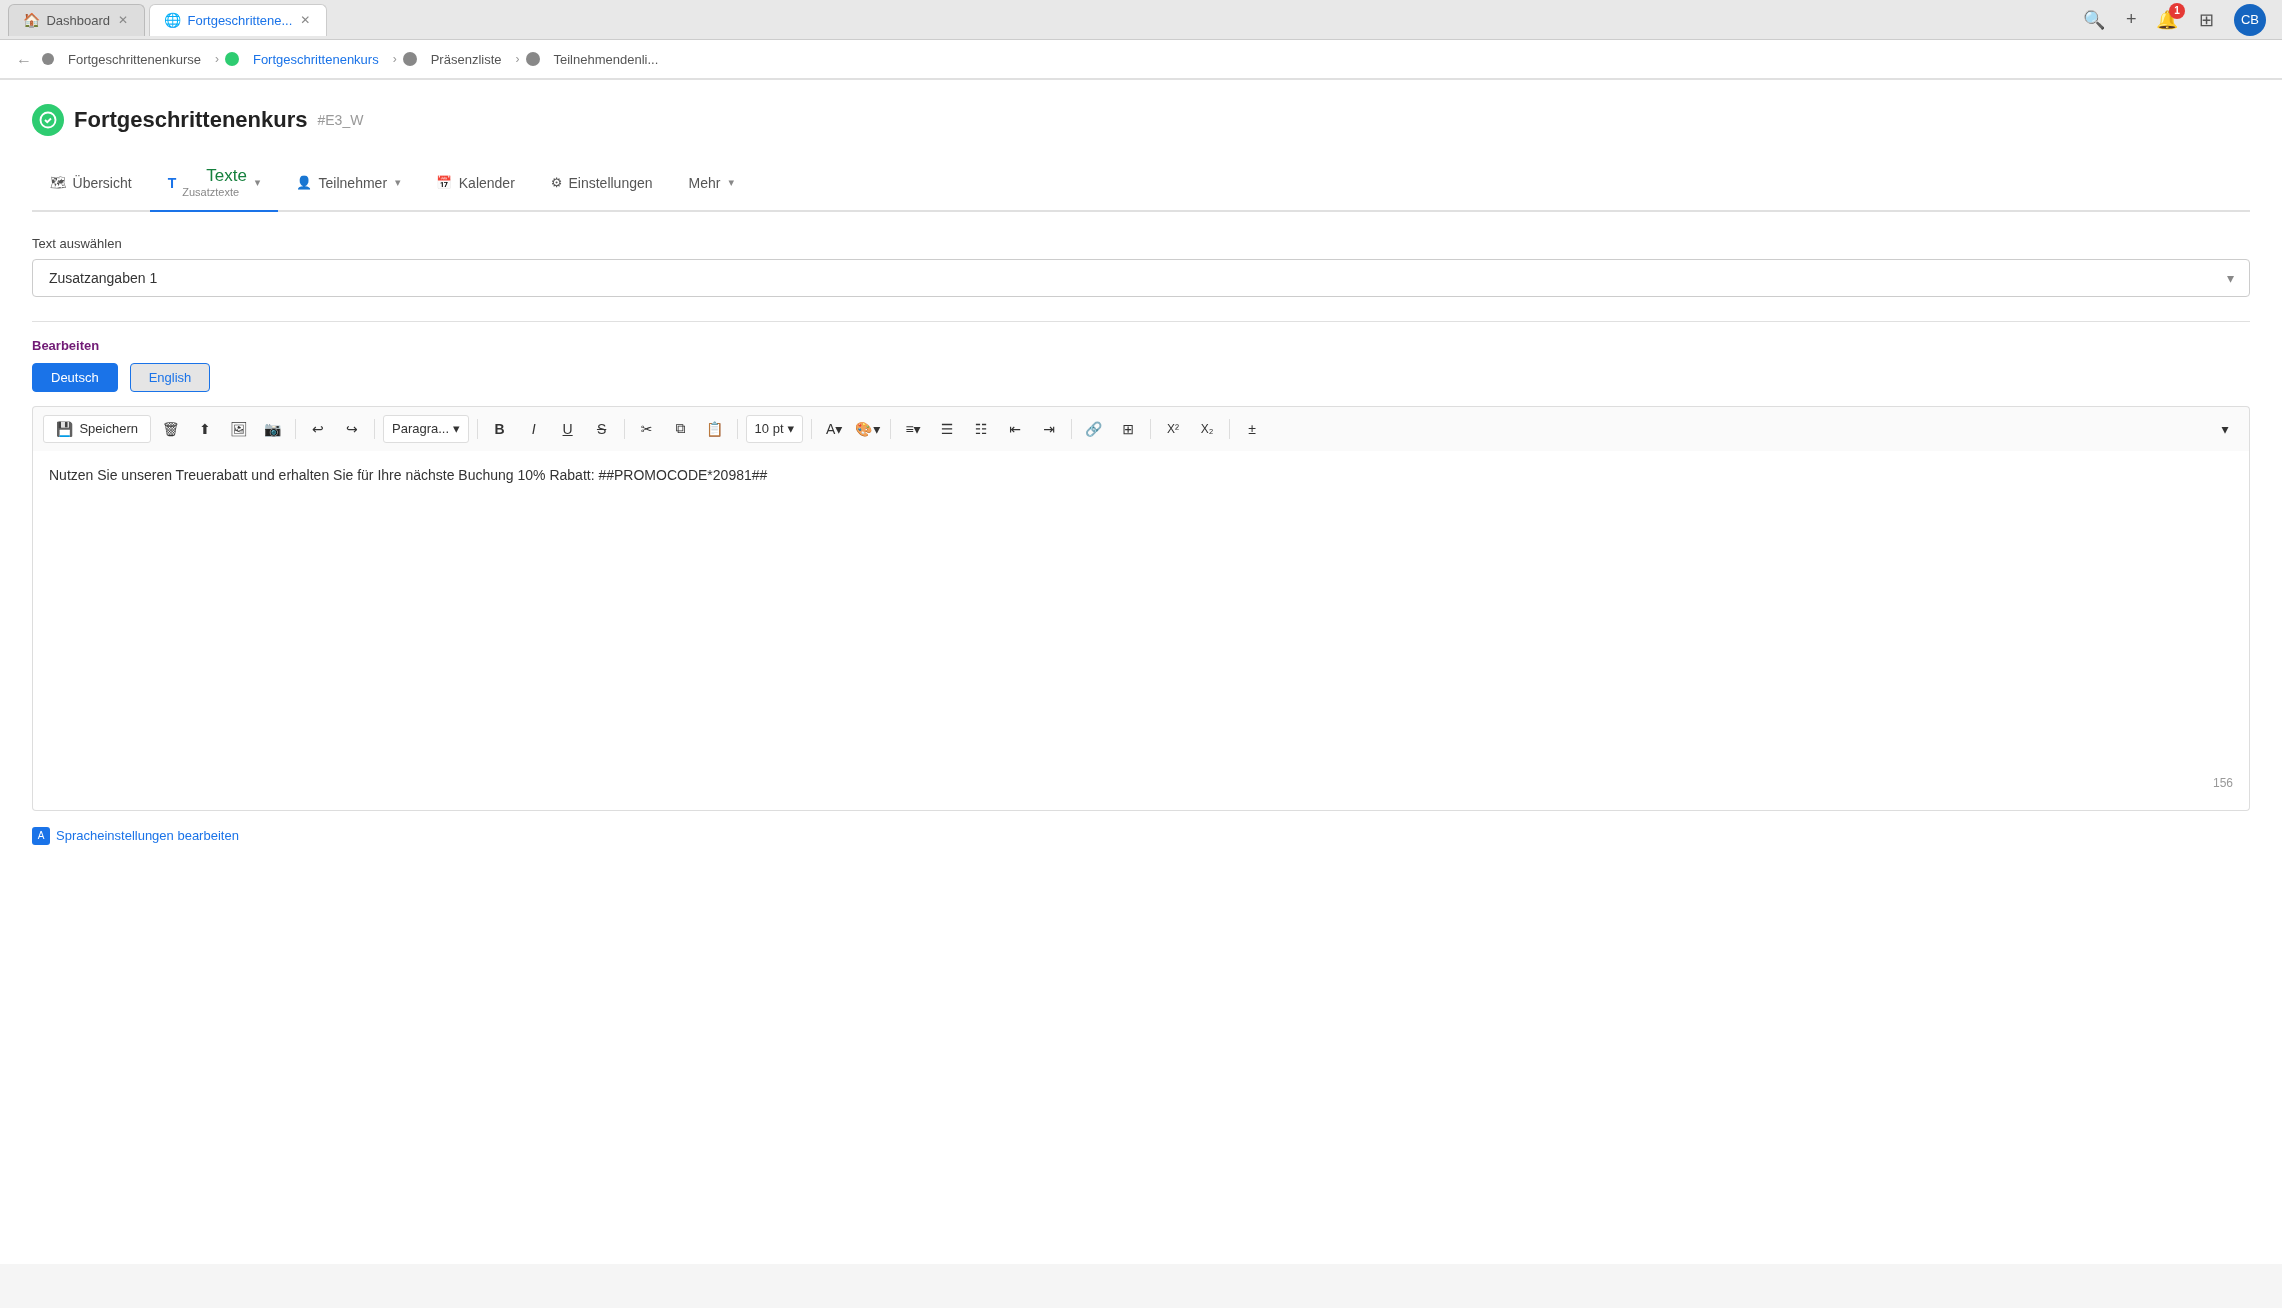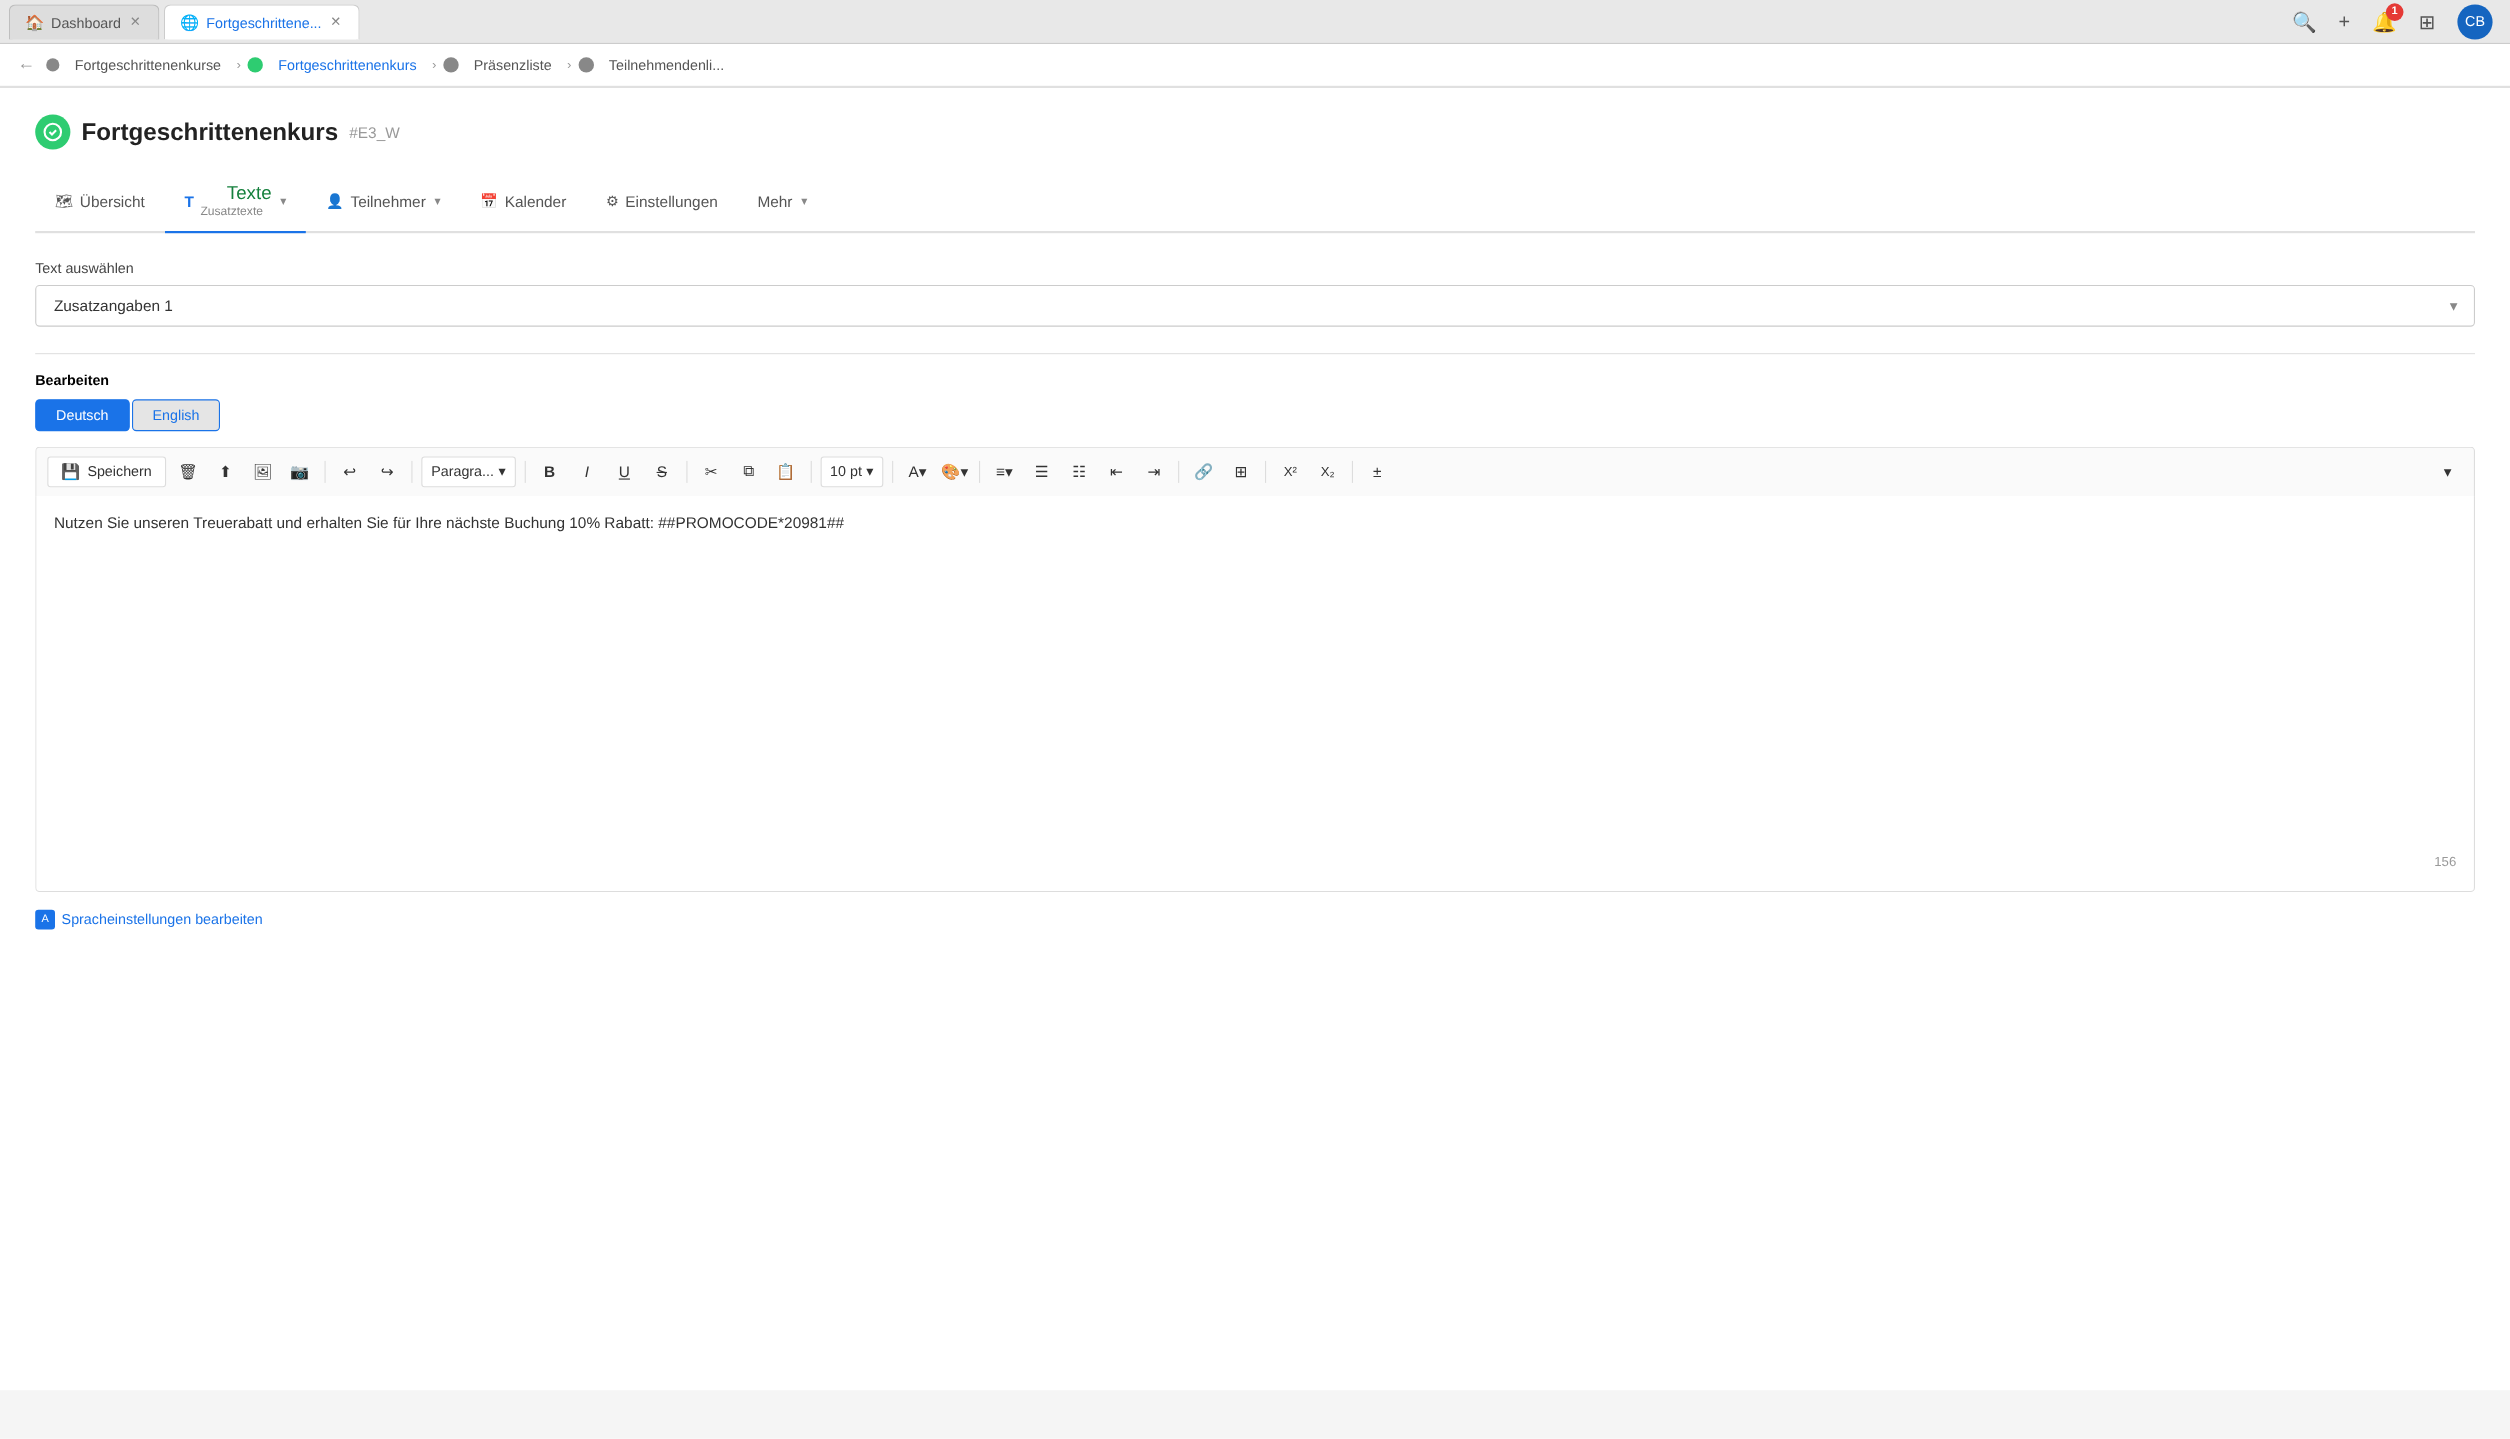--- a/index.html
+++ b/index.html
@@ -192,26 +192,26 @@
       top: 50%;
       transform: translateY(-50%);
       color: #888;
       pointer-events: none;
     }
 
     
     .bearbeiten-label {
       font-size: 13px;
       font-weight: 600;
-      color: #000000;
+      color: #701a75;
       margin-bottom: 10px;
     }
     .lang-tabs {
       display: flex;
-      gap: 2px;
+      gap: 12px;
       margin-bottom: 14px;
     }
     .lang-tab {
       padding: 6px 18px;
       border-radius: 4px;
       border: 1px solid #1a73e8;
       font-size: 13px;
       cursor: pointer;
       color: #1a73e8;
       background: #e5e5e5;

